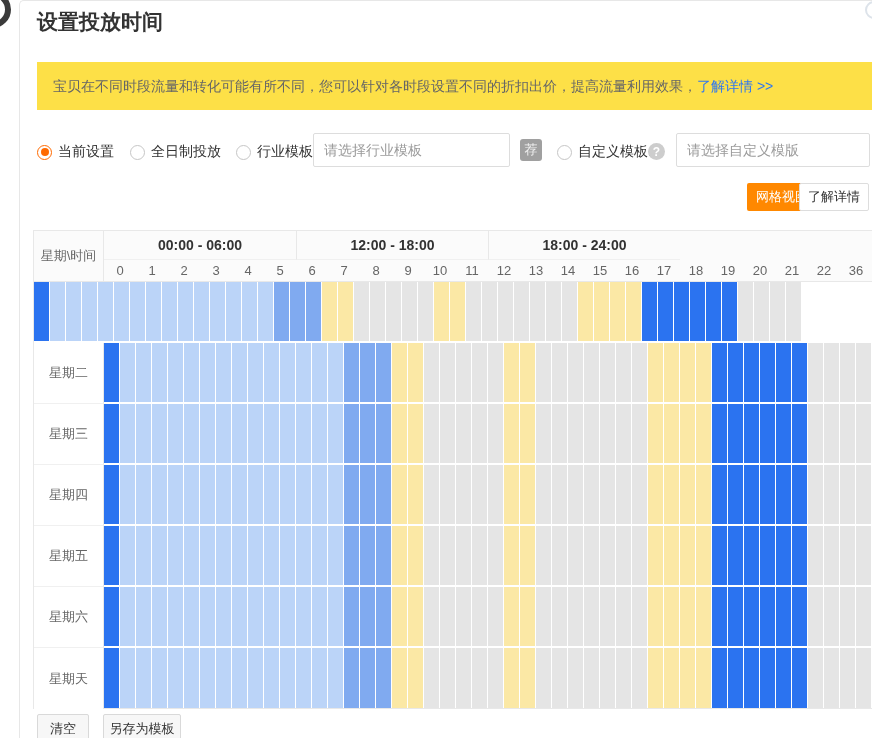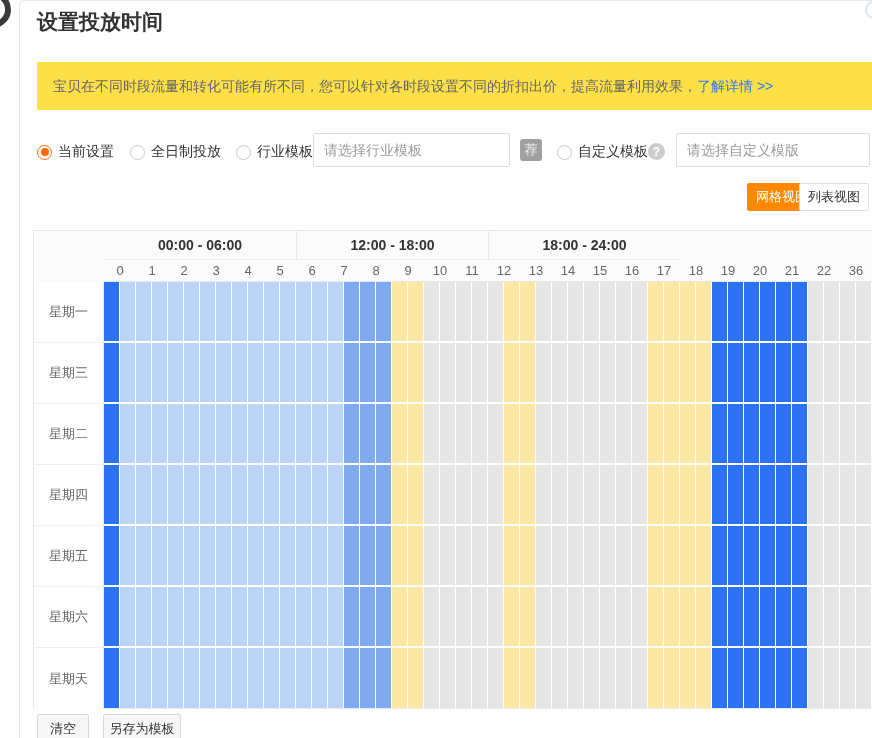--- a/index.html
+++ b/index.html
@@ -102,24 +102,25 @@
   <input class="tpl-input" style="left: 313px; width: 197px;" placeholder="请选择行业模板">
   <div class="rec-badge">荐</div>
   <div class="radio-item" style="left:557px;">
     <span class="radio-circle"></span>
     <span>自定义模板:</span>
   </div>
   <div class="help-icon">?</div>
   <input class="tpl-input" style="left: 676px; width: 194px;" placeholder="请选择自定义模版">
 
   <div class="view-btn active" style="left:747px;">网格视图</div>
-  <div class="view-btn inactive" style="left:799px;">列表视图</div>
+  <div class="view-btn inactive" style="left:799px;">了解详情</div>
 
   <div class="schedule-table">
     <div class="sched-header">
+      <div class="corner-cell">星期\时间</div>
       <div class="group-row">
         <div class="group-cell">00:00 - 06:00</div>
         <div class="group-cell">12:00 - 18:00</div>
         <div class="group-cell">18:00 - 24:00</div>
       </div>
       <div class="hour-row">
           <div class="hour-cell">0</div>
           <div class="hour-cell">1</div>
           <div class="hour-cell">2</div>
           <div class="hour-cell">3</div>
@@ -140,21 +141,73 @@
           <div class="hour-cell">18</div>
           <div class="hour-cell">19</div>
           <div class="hour-cell">20</div>
           <div class="hour-cell">21</div>
           <div class="hour-cell">22</div>
           <div class="hour-cell">36</div>
         </div>
     </div>
     <div class="sched-body">
         <div class="body-row">
-          <div class="day-cell">星期一</div>
+          <div class="cells">
+            <div class="hh-cell" style="background: rgb(43, 115, 240);"></div>
+            <div class="hh-cell" style="background: rgb(187, 212, 248);"></div>
+            <div class="hh-cell" style="background: rgb(187, 212, 248);"></div>
+            <div class="hh-cell" style="background: rgb(187, 212, 248);"></div>
+            <div class="hh-cell" style="background: rgb(187, 212, 248);"></div>
+            <div class="hh-cell" style="background: rgb(187, 212, 248);"></div>
+            <div class="hh-cell" style="background: rgb(187, 212, 248);"></div>
+            <div class="hh-cell" style="background: rgb(187, 212, 248);"></div>
+            <div class="hh-cell" style="background: rgb(187, 212, 248);"></div>
+            <div class="hh-cell" style="background: rgb(187, 212, 248);"></div>
+            <div class="hh-cell" style="background: rgb(187, 212, 248);"></div>
+            <div class="hh-cell" style="background: rgb(187, 212, 248);"></div>
+            <div class="hh-cell" style="background: rgb(187, 212, 248);"></div>
+            <div class="hh-cell" style="background: rgb(187, 212, 248);"></div>
+            <div class="hh-cell" style="background: rgb(187, 212, 248);"></div>
+            <div class="hh-cell" style="background: rgb(128, 170, 240);"></div>
+            <div class="hh-cell" style="background: rgb(128, 170, 240);"></div>
+            <div class="hh-cell" style="background: rgb(128, 170, 240);"></div>
+            <div class="hh-cell" style="background: rgb(251, 232, 165);"></div>
+            <div class="hh-cell" style="background: rgb(251, 232, 165);"></div>
+            <div class="hh-cell" style="background: rgb(229, 229, 229);"></div>
+            <div class="hh-cell" style="background: rgb(229, 229, 229);"></div>
+            <div class="hh-cell" style="background: rgb(229, 229, 229);"></div>
+            <div class="hh-cell" style="background: rgb(229, 229, 229);"></div>
+            <div class="hh-cell" style="background: rgb(229, 229, 229);"></div>
+            <div class="hh-cell" style="background: rgb(251, 232, 165);"></div>
+            <div class="hh-cell" style="background: rgb(251, 232, 165);"></div>
+            <div class="hh-cell" style="background: rgb(229, 229, 229);"></div>
+            <div class="hh-cell" style="background: rgb(229, 229, 229);"></div>
+            <div class="hh-cell" style="background: rgb(229, 229, 229);"></div>
+            <div class="hh-cell" style="background: rgb(229, 229, 229);"></div>
+            <div class="hh-cell" style="background: rgb(229, 229, 229);"></div>
+            <div class="hh-cell" style="background: rgb(229, 229, 229);"></div>
+            <div class="hh-cell" style="background: rgb(229, 229, 229);"></div>
+            <div class="hh-cell" style="background: rgb(251, 232, 165);"></div>
+            <div class="hh-cell" style="background: rgb(251, 232, 165);"></div>
+            <div class="hh-cell" style="background: rgb(251, 232, 165);"></div>
+            <div class="hh-cell" style="background: rgb(251, 232, 165);"></div>
+            <div class="hh-cell" style="background: rgb(43, 115, 240);"></div>
+            <div class="hh-cell" style="background: rgb(43, 115, 240);"></div>
+            <div class="hh-cell" style="background: rgb(43, 115, 240);"></div>
+            <div class="hh-cell" style="background: rgb(43, 115, 240);"></div>
+            <div class="hh-cell" style="background: rgb(43, 115, 240);"></div>
+            <div class="hh-cell" style="background: rgb(43, 115, 240);"></div>
+            <div class="hh-cell" style="background: rgb(229, 229, 229);"></div>
+            <div class="hh-cell" style="background: rgb(229, 229, 229);"></div>
+            <div class="hh-cell" style="background: rgb(229, 229, 229);"></div>
+            <div class="hh-cell" style="background: rgb(229, 229, 229);"></div>
+          </div>
+        </div>
+        <div class="body-row">
+          <div class="day-cell">星期二</div>
           <div class="cells">
             <div class="hh-cell" style="background: rgb(43, 115, 240);"></div>
             <div class="hh-cell" style="background: rgb(187, 212, 248);"></div>
             <div class="hh-cell" style="background: rgb(187, 212, 248);"></div>
             <div class="hh-cell" style="background: rgb(187, 212, 248);"></div>
             <div class="hh-cell" style="background: rgb(187, 212, 248);"></div>
             <div class="hh-cell" style="background: rgb(187, 212, 248);"></div>
             <div class="hh-cell" style="background: rgb(187, 212, 248);"></div>
             <div class="hh-cell" style="background: rgb(187, 212, 248);"></div>
             <div class="hh-cell" style="background: rgb(187, 212, 248);"></div>
@@ -194,73 +247,20 @@
             <div class="hh-cell" style="background: rgb(43, 115, 240);"></div>
             <div class="hh-cell" style="background: rgb(43, 115, 240);"></div>
             <div class="hh-cell" style="background: rgb(229, 229, 229);"></div>
             <div class="hh-cell" style="background: rgb(229, 229, 229);"></div>
             <div class="hh-cell" style="background: rgb(229, 229, 229);"></div>
             <div class="hh-cell" style="background: rgb(229, 229, 229);"></div>
           </div>
         </div>
         <div class="body-row">
           <div class="day-cell">星期三</div>
-          <div class="cells">
-            <div class="hh-cell" style="background: rgb(43, 115, 240);"></div>
-            <div class="hh-cell" style="background: rgb(187, 212, 248);"></div>
-            <div class="hh-cell" style="background: rgb(187, 212, 248);"></div>
-            <div class="hh-cell" style="background: rgb(187, 212, 248);"></div>
-            <div class="hh-cell" style="background: rgb(187, 212, 248);"></div>
-            <div class="hh-cell" style="background: rgb(187, 212, 248);"></div>
-            <div class="hh-cell" style="background: rgb(187, 212, 248);"></div>
-            <div class="hh-cell" style="background: rgb(187, 212, 248);"></div>
-            <div class="hh-cell" style="background: rgb(187, 212, 248);"></div>
-            <div class="hh-cell" style="background: rgb(187, 212, 248);"></div>
-            <div class="hh-cell" style="background: rgb(187, 212, 248);"></div>
-            <div class="hh-cell" style="background: rgb(187, 212, 248);"></div>
-            <div class="hh-cell" style="background: rgb(187, 212, 248);"></div>
-            <div class="hh-cell" style="background: rgb(187, 212, 248);"></div>
-            <div class="hh-cell" style="background: rgb(187, 212, 248);"></div>
-            <div class="hh-cell" style="background: rgb(128, 170, 240);"></div>
-            <div class="hh-cell" style="background: rgb(128, 170, 240);"></div>
-            <div class="hh-cell" style="background: rgb(128, 170, 240);"></div>
-            <div class="hh-cell" style="background: rgb(251, 232, 165);"></div>
-            <div class="hh-cell" style="background: rgb(251, 232, 165);"></div>
-            <div class="hh-cell" style="background: rgb(229, 229, 229);"></div>
-            <div class="hh-cell" style="background: rgb(229, 229, 229);"></div>
-            <div class="hh-cell" style="background: rgb(229, 229, 229);"></div>
-            <div class="hh-cell" style="background: rgb(229, 229, 229);"></div>
-            <div class="hh-cell" style="background: rgb(229, 229, 229);"></div>
-            <div class="hh-cell" style="background: rgb(251, 232, 165);"></div>
-            <div class="hh-cell" style="background: rgb(251, 232, 165);"></div>
-            <div class="hh-cell" style="background: rgb(229, 229, 229);"></div>
-            <div class="hh-cell" style="background: rgb(229, 229, 229);"></div>
-            <div class="hh-cell" style="background: rgb(229, 229, 229);"></div>
-            <div class="hh-cell" style="background: rgb(229, 229, 229);"></div>
-            <div class="hh-cell" style="background: rgb(229, 229, 229);"></div>
-            <div class="hh-cell" style="background: rgb(229, 229, 229);"></div>
-            <div class="hh-cell" style="background: rgb(229, 229, 229);"></div>
-            <div class="hh-cell" style="background: rgb(251, 232, 165);"></div>
-            <div class="hh-cell" style="background: rgb(251, 232, 165);"></div>
-            <div class="hh-cell" style="background: rgb(251, 232, 165);"></div>
-            <div class="hh-cell" style="background: rgb(251, 232, 165);"></div>
-            <div class="hh-cell" style="background: rgb(43, 115, 240);"></div>
-            <div class="hh-cell" style="background: rgb(43, 115, 240);"></div>
-            <div class="hh-cell" style="background: rgb(43, 115, 240);"></div>
-            <div class="hh-cell" style="background: rgb(43, 115, 240);"></div>
-            <div class="hh-cell" style="background: rgb(43, 115, 240);"></div>
-            <div class="hh-cell" style="background: rgb(43, 115, 240);"></div>
-            <div class="hh-cell" style="background: rgb(229, 229, 229);"></div>
-            <div class="hh-cell" style="background: rgb(229, 229, 229);"></div>
-            <div class="hh-cell" style="background: rgb(229, 229, 229);"></div>
-            <div class="hh-cell" style="background: rgb(229, 229, 229);"></div>
-          </div>
-        </div>
-        <div class="body-row">
-          <div class="day-cell">星期二</div>
           <div class="cells">
             <div class="hh-cell" style="background: rgb(43, 115, 240);"></div>
             <div class="hh-cell" style="background: rgb(187, 212, 248);"></div>
             <div class="hh-cell" style="background: rgb(187, 212, 248);"></div>
             <div class="hh-cell" style="background: rgb(187, 212, 248);"></div>
             <div class="hh-cell" style="background: rgb(187, 212, 248);"></div>
             <div class="hh-cell" style="background: rgb(187, 212, 248);"></div>
             <div class="hh-cell" style="background: rgb(187, 212, 248);"></div>
             <div class="hh-cell" style="background: rgb(187, 212, 248);"></div>
             <div class="hh-cell" style="background: rgb(187, 212, 248);"></div>

